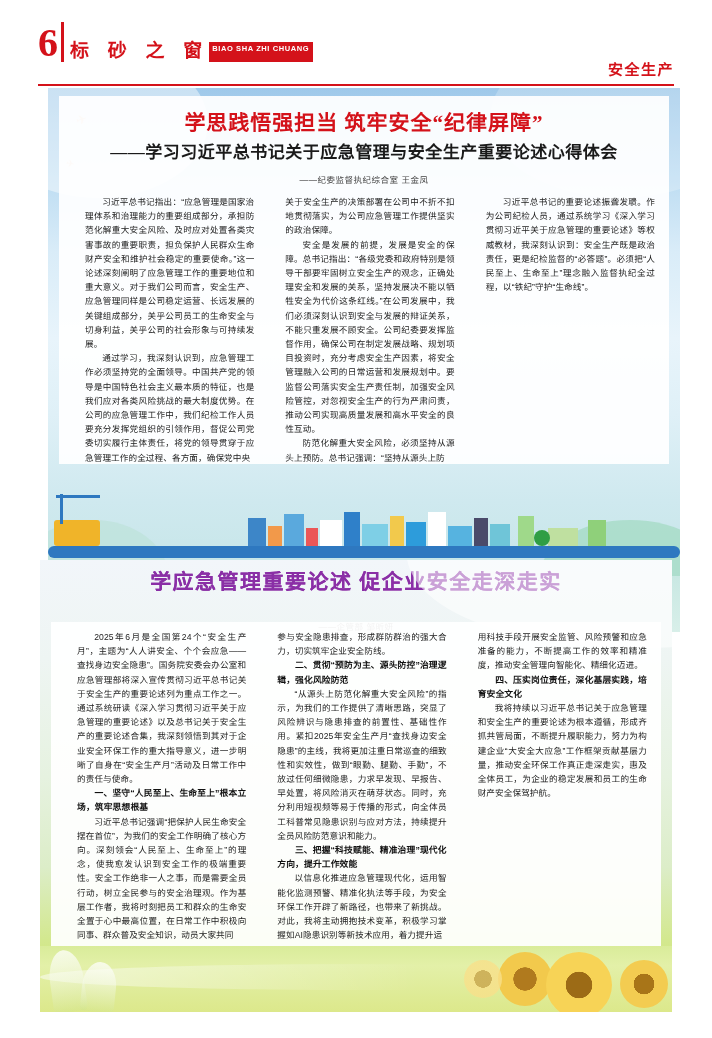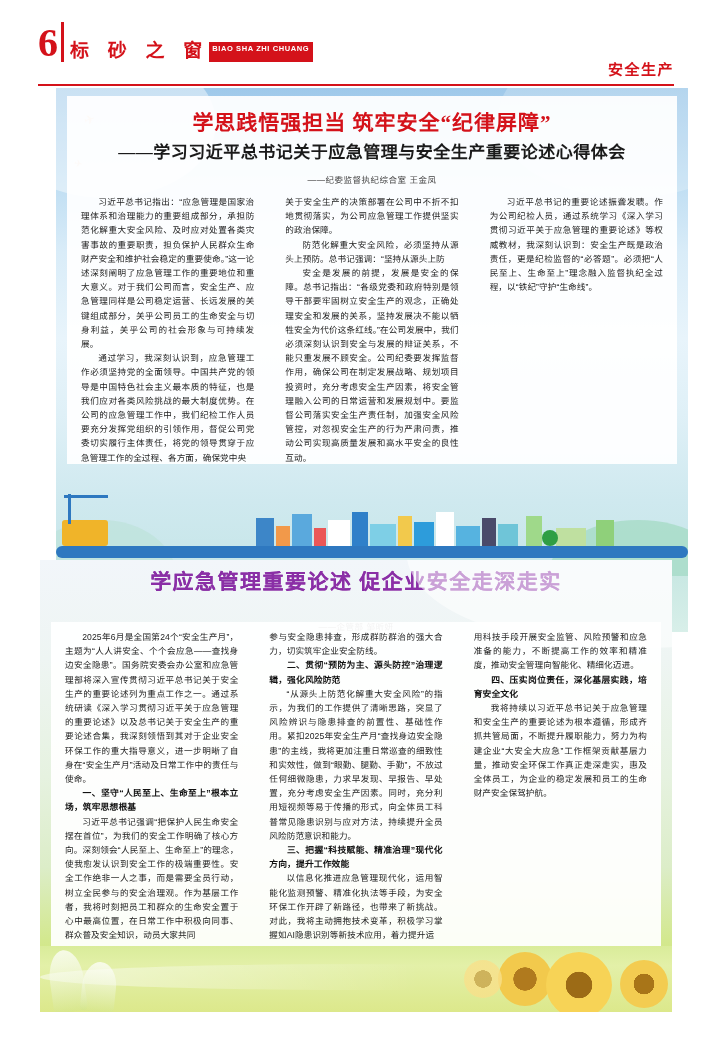--- a/index.html
+++ b/index.html
@@ -39,21 +39,21 @@
     position:absolute;right:38px;bottom:5px;font-size:15px;font-weight:bold;
     color:#d4121a;letter-spacing:1.5px;
     font-family:"Liberation Serif","DejaVu Serif",serif;
   }
   .mast-rule{
     position:absolute;left:38px;right:38px;bottom:-2px;height:2.5px;background:#d4121a;
   }
 
   
   .panel1{
-    position:absolute;left:56px;top:88px;width:632px;height:544px;
+    position:absolute;left:48px;top:88px;width:632px;height:544px;
     background:
       linear-gradient(180deg,#9fc9ea 0%,#bcdcf2 16%,#d9ecf8 30%,#e8f4fb 46%,#dff0f7 60%,#cfe9ef 76%,#bfe3e2 100%);
     overflow:hidden;
   }
   
   .p1-blob{position:absolute;border-radius:50%;background:rgba(255,255,255,.45);}
   
   .bird{position:absolute;color:#e8a07a;font-size:13px;opacity:.75;}
 
   
@@ -71,21 +71,21 @@
     font-family:Liberation Serif, serif;
     font-size:17px;font-weight:bold;color:#1a1a1a;letter-spacing:.5px;
     line-height:24px;margin-top:5px;
   }
   .byline{
     font-size:8.5px;color:#444;margin-top:8px;letter-spacing:.5px;
   }
 
   
   .cols{
-    display:flex;gap:31px;padding:10px 14px 0 14px;
+    display:flex;gap:31px;padding:10px 14px 0 14px;margin-left:12px;
   }
   .col{flex:1;min-width:0;}
   .col p{
     margin:0;font-size:8.6px;line-height:14.2px;text-align:justify;
     text-justify:inter-ideograph;color:#1c1c1c;letter-spacing:.1px;
   }
   .col p.ind{text-indent:2em;}
   .col p + p{margin-top:0;}
 
   
@@ -187,22 +187,22 @@
       <div class="byline">——纪委监督执纪综合室 王金凤</div>
     </div>
 
     <div class="cols">
       <div class="col">
         <p class="ind">习近平总书记指出：“应急管理是国家治理体系和治理能力的重要组成部分，承担防范化解重大安全风险、及时应对处置各类灾害事故的重要职责，担负保护人民群众生命财产安全和维护社会稳定的重要使命。”这一论述深刻阐明了应急管理工作的重要地位和重大意义。对于我们公司而言，安全生产、应急管理同样是公司稳定运营、长远发展的关键组成部分，关乎公司员工的生命安全与切身利益，关乎公司的社会形象与可持续发展。</p>
         <p class="ind">通过学习，我深刻认识到，应急管理工作必须坚持党的全面领导。中国共产党的领导是中国特色社会主义最本质的特征，也是我们应对各类风险挑战的最大制度优势。在公司的应急管理工作中，我们纪检工作人员要充分发挥党组织的引领作用，督促公司党委切实履行主体责任，将党的领导贯穿于应急管理工作的全过程、各方面，确保党中央</p>
       </div>
       <div class="col">
         <p>关于安全生产的决策部署在公司中不折不扣地贯彻落实，为公司应急管理工作提供坚实的政治保障。</p>
+        <p class="ind">安全是发展的前提，发展是安全的保障。总书记指出：“各级党委和政府特别是领导干部要牢固树立安全生产的观念，正确处理安全和发展的关系，坚持发展决不能以牺牲安全为代价这条红线。”在公司发展中，我们必须深刻认识到安全与发展的辩证关系，不能只重发展不顾安全。公司纪委要发挥监督作用，确保公司在制定发展战略、规划项目投资时，充分考虑安全生产因素，将安全管理融入公司的日常运营和发展规划中。要监督公司落实安全生产责任制，加强安全风险管控，对忽视安全生产的行为严肃问责，推动公司实现高质量发展和高水平安全的良性互动。</p>
         <p class="ind">防范化解重大安全风险，必须坚持从源头上预防。总书记强调：“坚持从源头上防</p>
-        <p class="ind">安全是发展的前提，发展是安全的保障。总书记指出：“各级党委和政府特别是领导干部要牢固树立安全生产的观念，正确处理安全和发展的关系，坚持发展决不能以牺牲安全为代价这条红线。”在公司发展中，我们必须深刻认识到安全与发展的辩证关系，不能只重发展不顾安全。公司纪委要发挥监督作用，确保公司在制定发展战略、规划项目投资时，充分考虑安全生产因素，将安全管理融入公司的日常运营和发展规划中。要监督公司落实安全生产责任制，加强安全风险管控，对忽视安全生产的行为严肃问责，推动公司实现高质量发展和高水平安全的良性互动。</p>
       </div>
       <div class="col">
         <p class="ind">习近平总书记的重要论述振聋发聩。作为公司纪检人员，通过系统学习《深入学习贯彻习近平关于应急管理的重要论述》等权威教材，我深刻认识到：安全生产既是政治责任，更是纪检监督的“必答题”。必须把“人民至上、生命至上”理念融入监督执纪全过程，以“铁纪”守护“生命线”。</p>
       </div>
     </div>
   </div>
 
   <div class="city">
     <div class="hill" style="left:-30px;width:150px;"></div>
     <div class="hill" style="right:-40px;width:180px;background:#a8dcc8;"></div>
@@ -248,21 +248,21 @@
 
       <div class="col">
         <p class="ind">2025年6月是全国第24个“安全生产月”，主题为“人人讲安全、个个会应急——查找身边安全隐患”。国务院安委会办公室和应急管理部将深入宣传贯彻习近平总书记关于安全生产的重要论述列为重点工作之一。通过系统研读《深入学习贯彻习近平关于应急管理的重要论述》以及总书记关于安全生产的重要论述合集，我深刻领悟到其对于企业安全环保工作的重大指导意义，进一步明晰了自身在“安全生产月”活动及日常工作中的责任与使命。</p>
         <p class="sec">一、坚守“人民至上、生命至上”根本立场，筑牢思想根基</p>
         <p class="ind">习近平总书记强调“把保护人民生命安全摆在首位”，为我们的安全工作明确了核心方向。深刻领会“人民至上、生命至上”的理念，使我愈发认识到安全工作的极端重要性。安全工作绝非一人之事，而是需要全员行动，树立全民参与的安全治理观。作为基层工作者，我将时刻把员工和群众的生命安全置于心中最高位置，在日常工作中积极向同事、群众普及安全知识，动员大家共同</p>
       </div>
 
       <div class="col">
         <p>参与安全隐患排查，形成群防群治的强大合力，切实筑牢企业安全防线。</p>
         <p class="sec">二、贯彻“预防为主、源头防控”治理逻辑，强化风险防范</p>
-        <p class="ind">“从源头上防范化解重大安全风险”的指示，为我们的工作提供了清晰思路，突显了风险辨识与隐患排查的前置性、基础性作用。紧扣2025年安全生产月“查找身边安全隐患”的主线，我将更加注重日常巡查的细致性和实效性，做到“眼勤、腿勤、手勤”，不放过任何细微隐患，力求早发现、早报告、早处置，充分考虑安全生产因素。同时，充分利用短视频等易于传播的形式，向全体员工科普常见隐患识别与应对方法，持续提升全员风险防范意识和能力。</p>
+        <p class="ind">“从源头上防范化解重大安全风险”的指示，为我们的工作提供了清晰思路，突显了风险辨识与隐患排查的前置性、基础性作用。紧扣2025年安全生产月“查找身边安全隐患”的主线，我将更加注重日常巡查的细致性和实效性，做到“眼勤、腿勤、手勤”，不放过任何细微隐患，力求早发现、早报告、早处置，将风险消灭在萌芽状态。同时，充分利用短视频等易于传播的形式，向全体员工科普常见隐患识别与应对方法，持续提升全员风险防范意识和能力。</p>
         <p class="sec">三、把握“科技赋能、精准治理”现代化方向，提升工作效能</p>
         <p class="ind">以信息化推进应急管理现代化，运用智能化监测预警、精准化执法等手段，为安全环保工作开辟了新路径，也带来了新挑战。对此，我将主动拥抱技术变革，积极学习掌握如AI隐患识别等新技术应用，着力提升运</p>
       </div>
 
       <div class="col">
         <p>用科技手段开展安全监管、风险预警和应急准备的能力，不断提高工作的效率和精准度，推动安全管理向智能化、精细化迈进。</p>
         <p class="sec">四、压实岗位责任，深化基层实践，培育安全文化</p>
         <p class="ind">我将持续以习近平总书记关于应急管理和安全生产的重要论述为根本遵循，形成齐抓共管局面，不断提升履职能力，努力为构建企业“大安全大应急”工作框架贡献基层力量，推动安全环保工作真正走深走实，惠及全体员工，为企业的稳定发展和员工的生命财产安全保驾护航。</p>
       </div>
 

